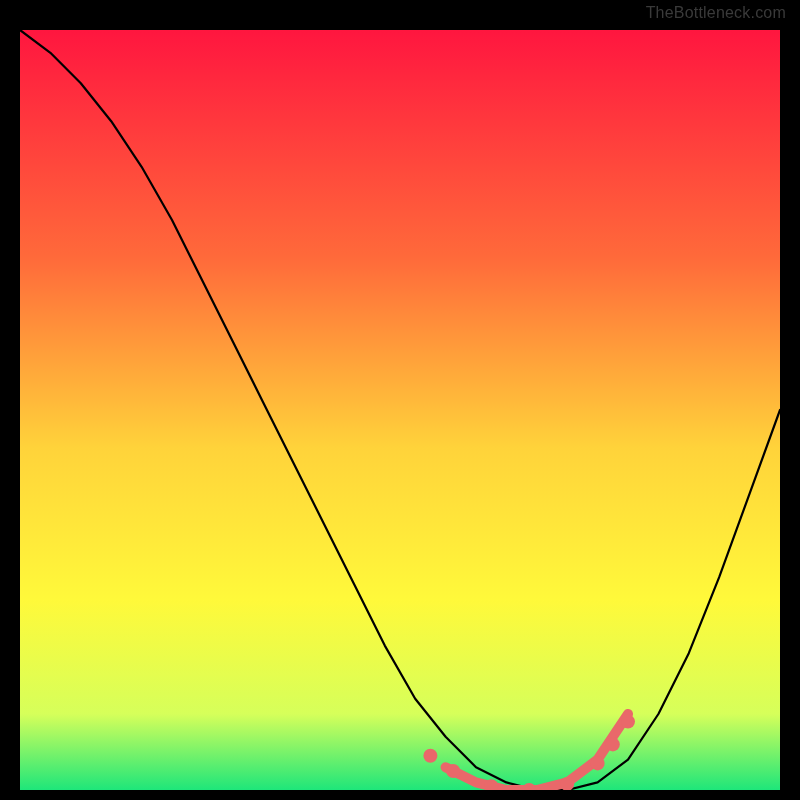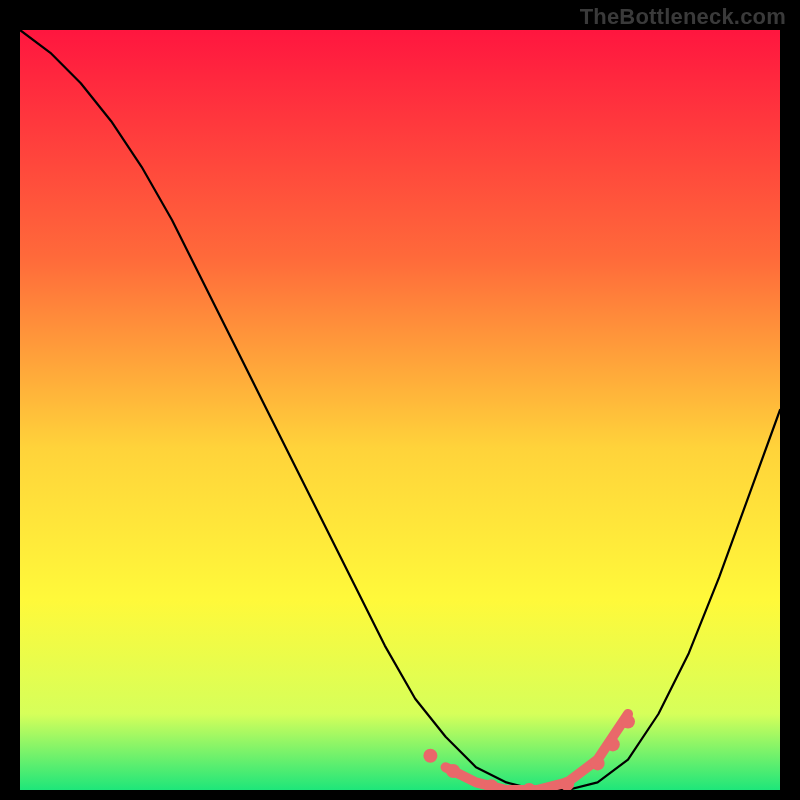--- a/index.html
+++ b/index.html
@@ -15,22 +15,22 @@
     position: relative;
     width: 800px;
     height: 800px;
     background: #000;
   }
   .watermark {
     position: absolute;
     top: 4px;
     right: 14px;
     color: #3a3a3a;
-    font-size: 22px;
-    font-weight: 700;
+    font-size: 16px;
+    font-weight: 400;
     letter-spacing: 0.2px;
     user-select: none;
     text-align: center;
   }
   .plot {
     position: absolute;
     left: 20px;
     top: 30px;
     width: 760px;
     height: 760px;

